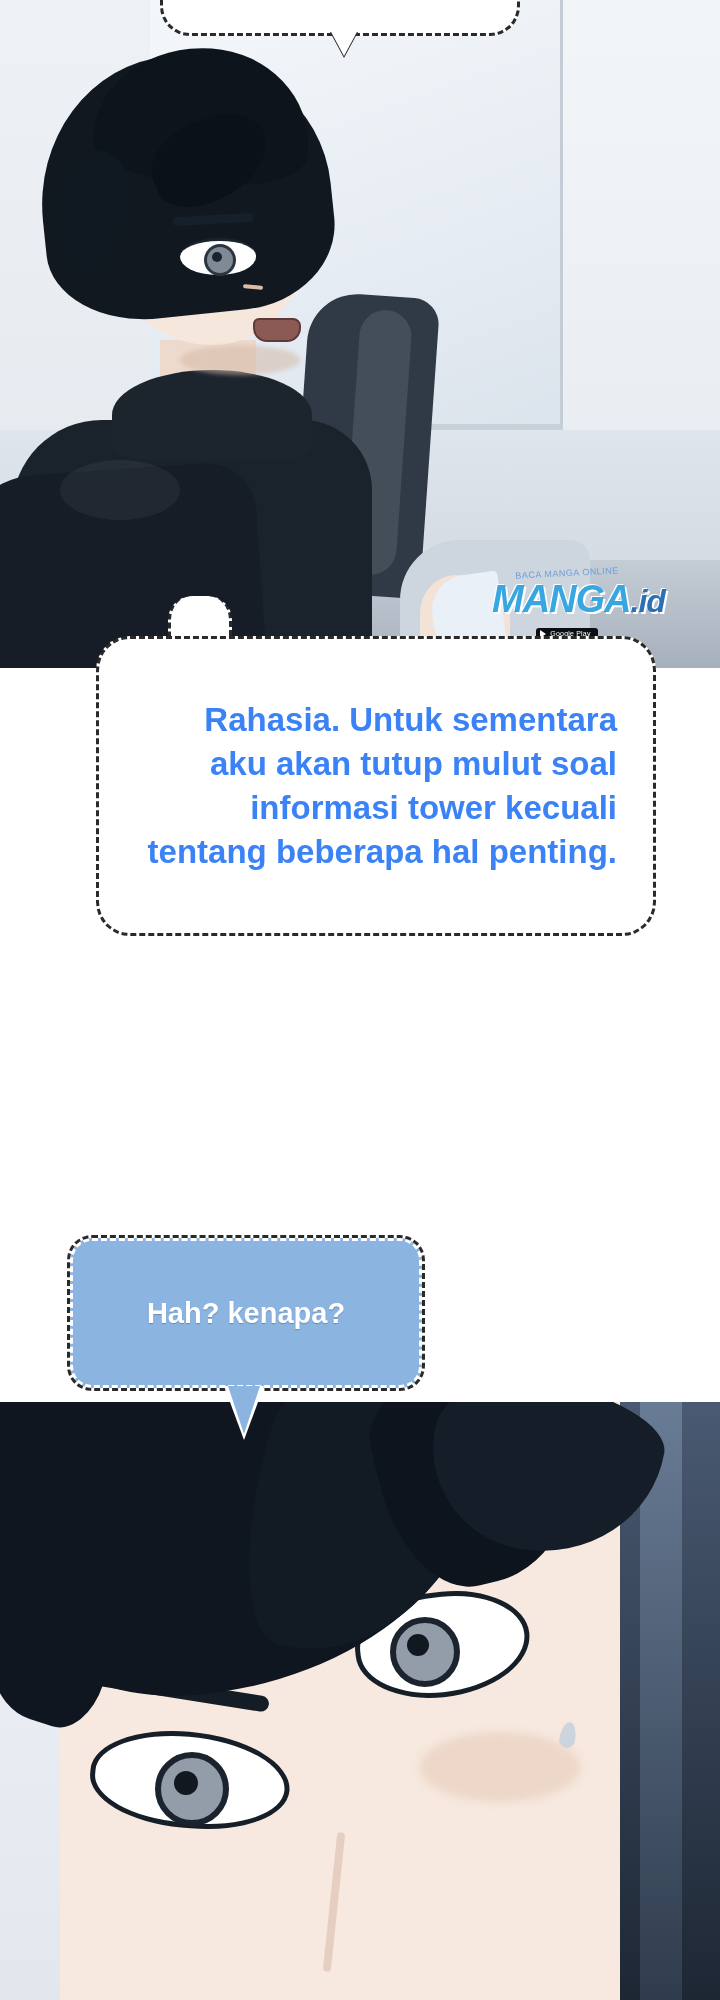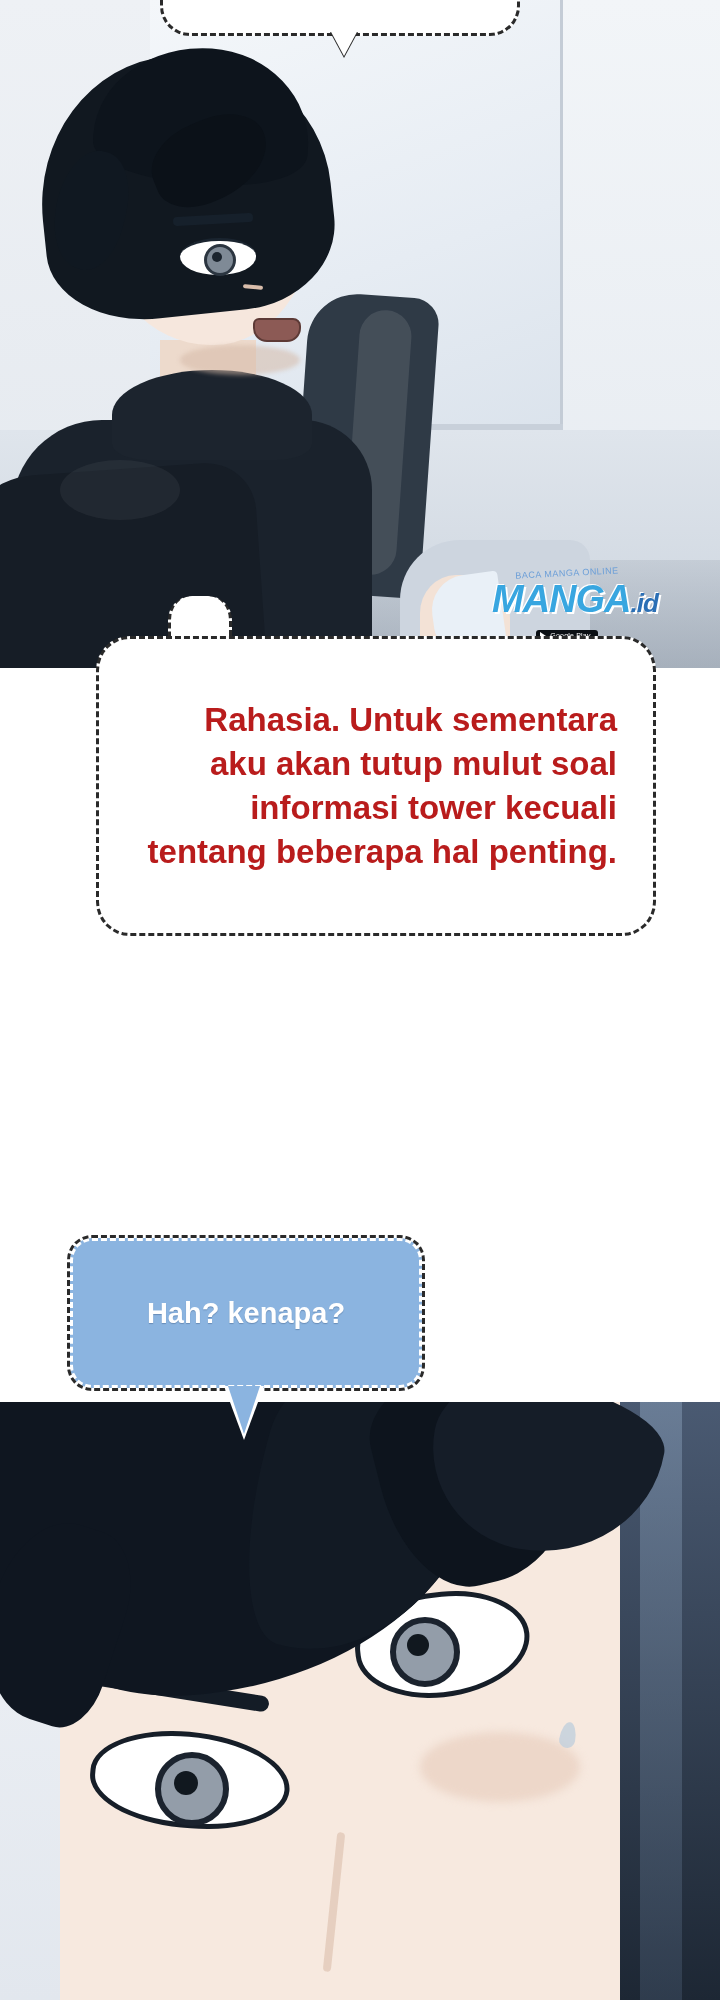--- a/index.html
+++ b/index.html
@@ -199,21 +199,21 @@
     font-weight: bold;
     font-style: italic;
     font-size: 38px;
     color: #38a6e0;
     letter-spacing: -1px;
     text-shadow: 2px 2px 0 #ffffff, -1px -1px 0 #ffffff;
     line-height: 42px;
   }
   .wm-main .dotid {
     color: #2b6fb5;
-    font-size: 26px;
+    font-size: 32px;
   }
   .wm-badge {
     display: inline-block;
     margin-top: 2px;
     background: #0b0f14;
     color: #ffffff;
     font-size: 7px;
     padding: 2px 7px 2px 14px;
     border-radius: 3px;
     position: relative;
@@ -242,21 +242,21 @@
     width: 560px;
     height: 300px;
     display: flex;
     align-items: center;
     justify-content: center;
   }
   .bubble1-text {
     font-family: "Liberation Sans", sans-serif;
     font-size: 33px;
     line-height: 44px;
-    color: #b91c1c;
+    color: #3b82f6;
     font-weight: bold;
     text-align: right;
     padding: 0 36px 0 40px;
   }
   .bubble1-tail {
     position: absolute;
     left: 168px;
     top: 596px;
     width: 64px;
     height: 56px;

